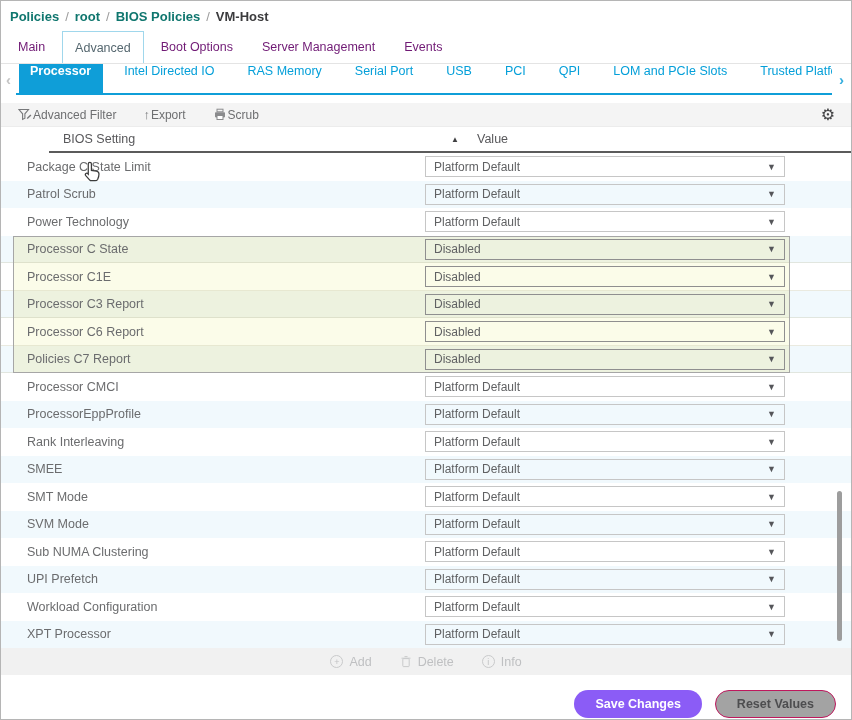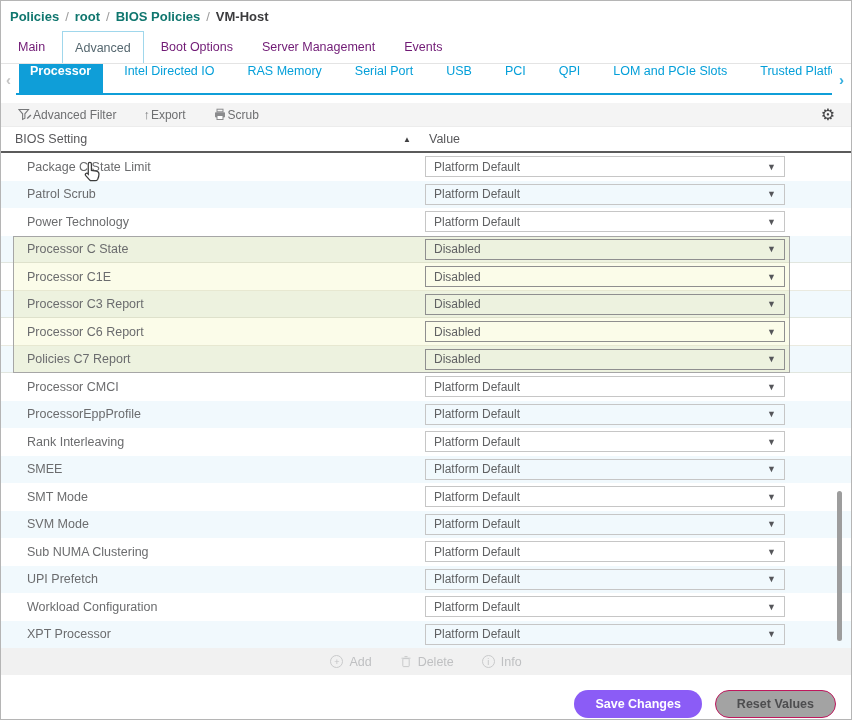--- a/index.html
+++ b/index.html
@@ -27,21 +27,21 @@
   .subtab-strip { display:flex; flex:1; border-bottom:2px solid #0f9ed8; padding-left:3px; overflow:hidden; }
   .subtab { display:flex; padding:0 11px; margin-right:10px; color:#049fd9; font-size:12.5px; cursor:pointer; white-space:nowrap; }
   .subtab.active { background:#0f9ed8; color:#fff; font-weight:bold; }
   .trunc { font-size:11px; margin-left:1px; font-weight:bold; }
   
   .toolbar { margin-top:8px; height:24px; background:#f4f4f4; display:flex; align-items:center; padding-left:17px; gap:27px; border-bottom:1px solid #ececec; }
   .tool-btn { display:flex; align-items:center; gap:1px; color:#6e6f71; font-size:12px; cursor:pointer; background:none; border:none; font-family:inherit; }
   .export-arrow { font-size:13px; font-weight:bold; color:#76777a; }
   .gear { margin-left:auto; margin-right:16px; color:#434345; font-size:16px; cursor:pointer; line-height:1; }
   
-  .thead { height:26px; display:flex; align-items:center; border-bottom:2px solid #5b5b5b; background:#fff; }
+  .thead { height:26px; display:flex; align-items:center; border-bottom:2px solid #5b5b5b; background:#fff;margin-left:48px; }
   .th-setting { width:424px; display:flex; align-items:center; padding-left:14px; font-size:12.5px; color:#58585b; cursor:pointer; }
   .sort { margin-left:auto; margin-right:14px; font-size:8px; color:#3f3f41; }
   .th-value { padding-left:4px; font-size:12.5px; color:#58585b; }
   
   .tbody { position:relative; height:495px; background:#fff; }
   .row { height:27.5px; display:flex; align-items:center; cursor:default; }
   .row.alt { background:#f1f9fd; }
   .row.highlight { background:linear-gradient(to right,#ffffff 0,#ffffff 12px,#fbfce9 12px,#fbfce9 789px,#ffffff 789px); box-shadow:inset 0 -1px 0 rgba(195,195,165,.35); }
   .row.highlight.alt { background:linear-gradient(to right,#f1f9fd 0,#f1f9fd 12px,#edf2df 12px,#edf2df 789px,#f1f9fd 789px); }
   .cell-setting { width:424px; padding-left:26px; font-size:12.5px; color:#6b6c6e; }

